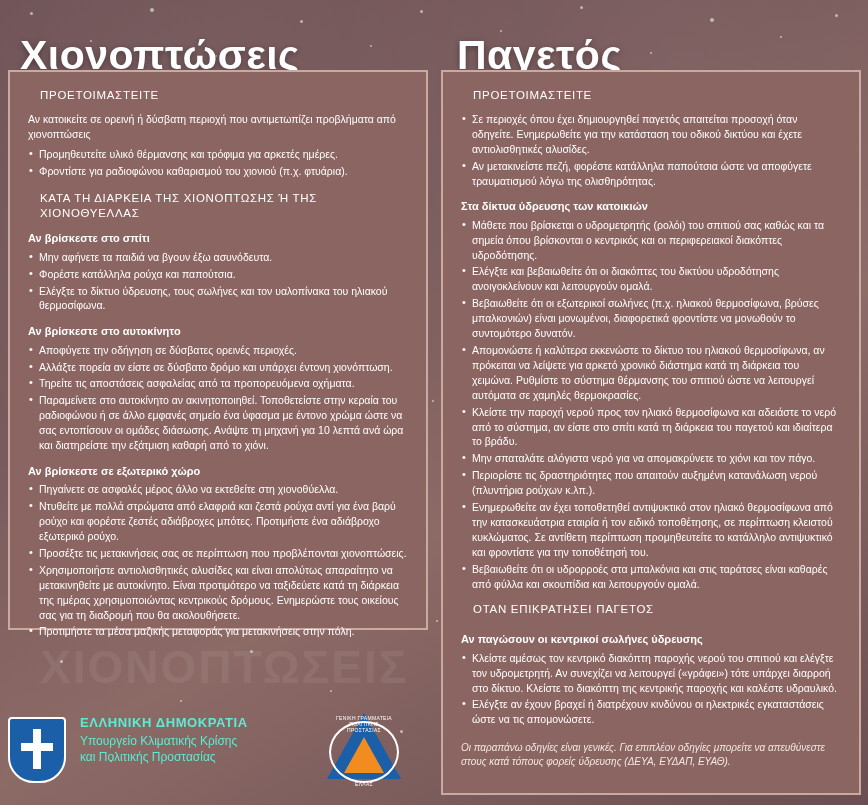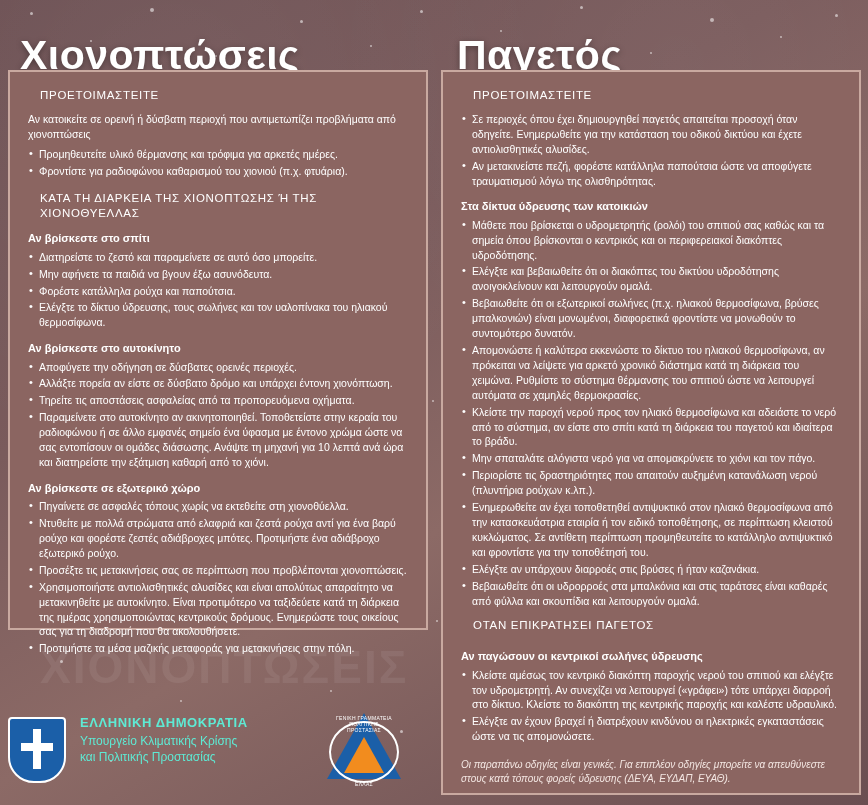--- a/index.html
+++ b/index.html
@@ -270,37 +270,36 @@
   <div class="para">Αν κατοικείτε σε ορεινή ή δύσβατη περιοχή που αντιμετωπίζει προβλήματα από χιονοπτώσεις</div>
   <ul class="bullets">
     <li>Προμηθευτείτε υλικό θέρμανσης και τρόφιμα για αρκετές ημέρες.</li>
     <li>Φροντίστε για ραδιοφώνου καθαρισμού του χιονιού (π.χ. φτυάρια).</li>
   </ul>
 
   <div class="sec-head" style="margin-top:12px;">ΚΑΤΑ ΤΗ ΔΙΑΡΚΕΙΑ ΤΗΣ ΧΙΟΝΟΠΤΩΣΗΣ Ή ΤΗΣ ΧΙΟΝΟΘΥΕΛΛΑΣ</div>
 
   <div class="sub-head">Αν βρίσκεστε στο σπίτι</div>
   <ul class="bullets">
-    <li>Διατηρείστε το ζεστό και παραμείνετε σε αυτό όσο μπορείτε.</li>
     <li>Μην αφήνετε τα παιδιά να βγουν έξω ασυνόδευτα.</li>
     <li>Φορέστε κατάλληλα ρούχα και παπούτσια.</li>
     <li>Ελέγξτε το δίκτυο ύδρευσης, τους σωλήνες και τον υαλοπίνακα του ηλιακού θερμοσίφωνα.</li>
   </ul>
 
   <div class="sub-head">Αν βρίσκεστε στο αυτοκίνητο</div>
   <ul class="bullets">
     <li>Αποφύγετε την οδήγηση σε δύσβατες ορεινές περιοχές.</li>
     <li>Αλλάξτε πορεία αν είστε σε δύσβατο δρόμο και υπάρχει έντονη χιονόπτωση.</li>
     <li>Τηρείτε τις αποστάσεις ασφαλείας από τα προπορευόμενα οχήματα.</li>
     <li>Παραμείνετε στο αυτοκίνητο αν ακινητοποιηθεί. Τοποθετείστε στην κεραία του ραδιοφώνου ή σε άλλο εμφανές σημείο ένα ύφασμα με έντονο χρώμα ώστε να σας εντοπίσουν οι ομάδες διάσωσης. Ανάψτε τη μηχανή για 10 λεπτά ανά ώρα και διατηρείστε την εξάτμιση καθαρή από το χιόνι.</li>
   </ul>
 
   <div class="sub-head">Αν βρίσκεστε σε εξωτερικό χώρο</div>
   <ul class="bullets">
-    <li>Πηγαίνετε σε ασφαλές τόπους χωρίς να εκτεθείτε στη χιονοθύελλα.</li>
+    <li>Πηγαίνετε σε ασφαλές μέρος άλλο να εκτεθείτε στη χιονοθύελλα.</li>
     <li>Ντυθείτε με πολλά στρώματα από ελαφριά και ζεστά ρούχα αντί για ένα βαρύ ρούχο και φορέστε ζεστές αδιάβροχες μπότες. Προτιμήστε ένα αδιάβροχο εξωτερικό ρούχο.</li>
     <li>Προσέξτε τις μετακινήσεις σας σε περίπτωση που προβλέπονται χιονοπτώσεις.</li>
     <li>Χρησιμοποιήστε αντιολισθητικές αλυσίδες και είναι απολύτως απαραίτητο να μετακινηθείτε με αυτοκίνητο. Είναι προτιμότερο να ταξιδεύετε κατά τη διάρκεια της ημέρας χρησιμοποιώντας κεντρικούς δρόμους. Ενημερώστε τους οικείους σας για τη διαδρομή που θα ακολουθήσετε.</li>
     <li>Προτιμήστε τα μέσα μαζικής μεταφοράς για μετακινήσεις στην πόλη.</li>
   </ul>
 </div>
 
 <div class="panel" id="panel-right">
   <div class="sec-head">ΠΡΟΕΤΟΙΜΑΣΤΕΙΤΕ</div>
   <ul class="bullets">
@@ -311,21 +310,20 @@
   <div class="sub-head">Στα δίκτυα ύδρευσης των κατοικιών</div>
   <ul class="bullets">
     <li>Μάθετε που βρίσκεται ο υδρομετρητής (ρολόι) του σπιτιού σας καθώς και τα σημεία όπου βρίσκονται ο κεντρικός και οι περιφερειακοί διακόπτες υδροδότησης.</li>
     <li>Ελέγξτε και βεβαιωθείτε ότι οι διακόπτες του δικτύου υδροδότησης ανοιγοκλείνουν και λειτουργούν ομαλά.</li>
     <li>Βεβαιωθείτε ότι οι εξωτερικοί σωλήνες (π.χ. ηλιακού θερμοσίφωνα, βρύσες μπαλκονιών) είναι μονωμένοι, διαφορετικά φροντίστε να μονωθούν το συντομότερο δυνατόν.</li>
     <li>Απομονώστε ή καλύτερα εκκενώστε το δίκτυο του ηλιακού θερμοσίφωνα, αν πρόκειται να λείψετε για αρκετό χρονικό διάστημα κατά τη διάρκεια του χειμώνα. Ρυθμίστε το σύστημα θέρμανσης του σπιτιού ώστε να λειτουργεί αυτόματα σε χαμηλές θερμοκρασίες.</li>
     <li>Κλείστε την παροχή νερού προς τον ηλιακό θερμοσίφωνα και αδειάστε το νερό από το σύστημα, αν είστε στο σπίτι κατά τη διάρκεια του παγετού και ιδιαίτερα το βράδυ.</li>
     <li>Μην σπαταλάτε αλόγιστα νερό για να απομακρύνετε το χιόνι και τον πάγο.</li>
     <li>Περιορίστε τις δραστηριότητες που απαιτούν αυξημένη κατανάλωση νερού (πλυντήρια ρούχων κ.λπ.).</li>
     <li>Ενημερωθείτε αν έχει τοποθετηθεί αντιψυκτικό στον ηλιακό θερμοσίφωνα από την κατασκευάστρια εταιρία ή τον ειδικό τοποθέτησης, σε περίπτωση κλειστού κυκλώματος. Σε αντίθετη περίπτωση προμηθευτείτε το κατάλληλο αντιψυκτικό και φροντίστε για την τοποθέτησή του.</li>
-    <li>Ελέγξτε αν υπάρχουν διαρροές στις βρύσες ή ήταν καζανάκια.</li>
     <li>Βεβαιωθείτε ότι οι υδρορροές στα μπαλκόνια και στις ταράτσες είναι καθαρές από φύλλα και σκουπίδια και λειτουργούν ομαλά.</li>
   </ul>
 
   <div class="sec-head" style="margin-top:10px;margin-bottom:3px;">ΟΤΑΝ ΕΠΙΚΡΑΤΗΣΕΙ ΠΑΓΕΤΟΣ</div>
   <div class="sub-head" style="margin-top:16px;">Αν παγώσουν οι κεντρικοί σωλήνες ύδρευσης</div>
   <ul class="bullets">
     <li>Κλείστε αμέσως τον κεντρικό διακόπτη παροχής νερού του σπιτιού και ελέγξτε τον υδρομετρητή. Αν συνεχίζει να λειτουργεί («γράφει») τότε υπάρχει διαρροή στο δίκτυο. Κλείστε το διακόπτη της κεντρικής παροχής και καλέστε υδραυλικό.</li>
     <li>Ελέγξτε αν έχουν βραχεί ή διατρέχουν κινδύνου οι ηλεκτρικές εγκαταστάσεις ώστε να τις απομονώσετε.</li>
   </ul>
 

